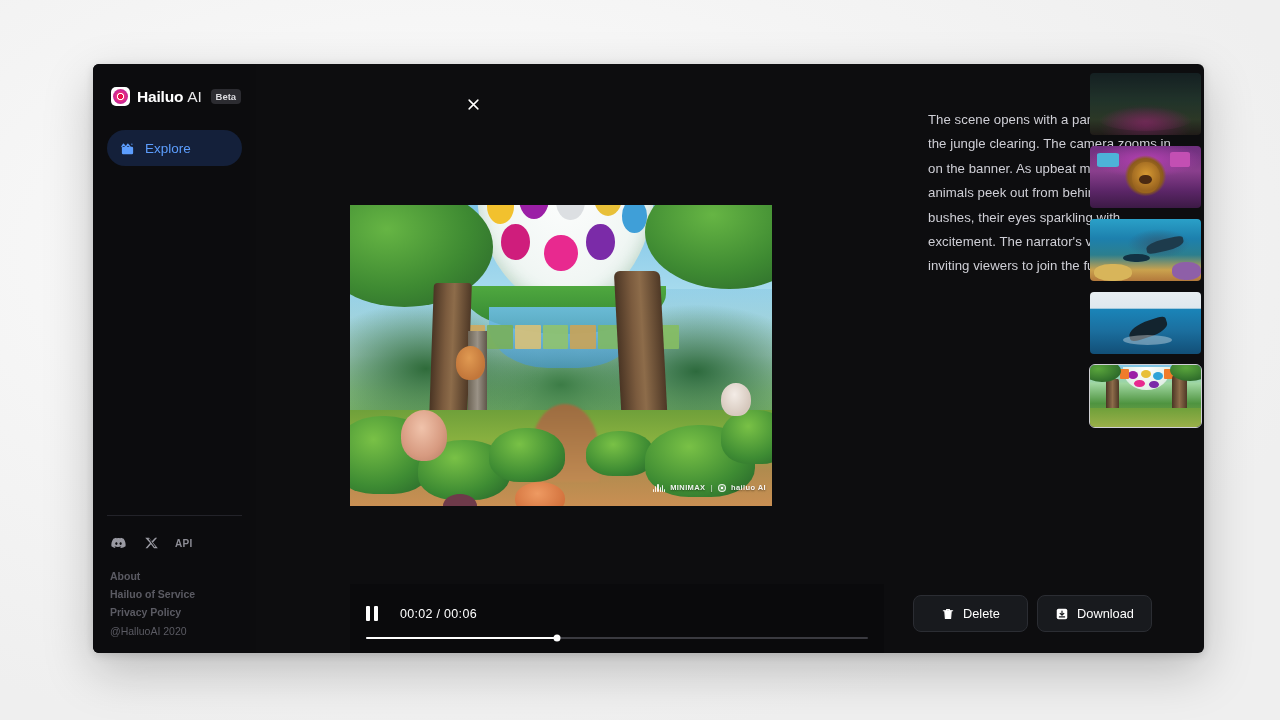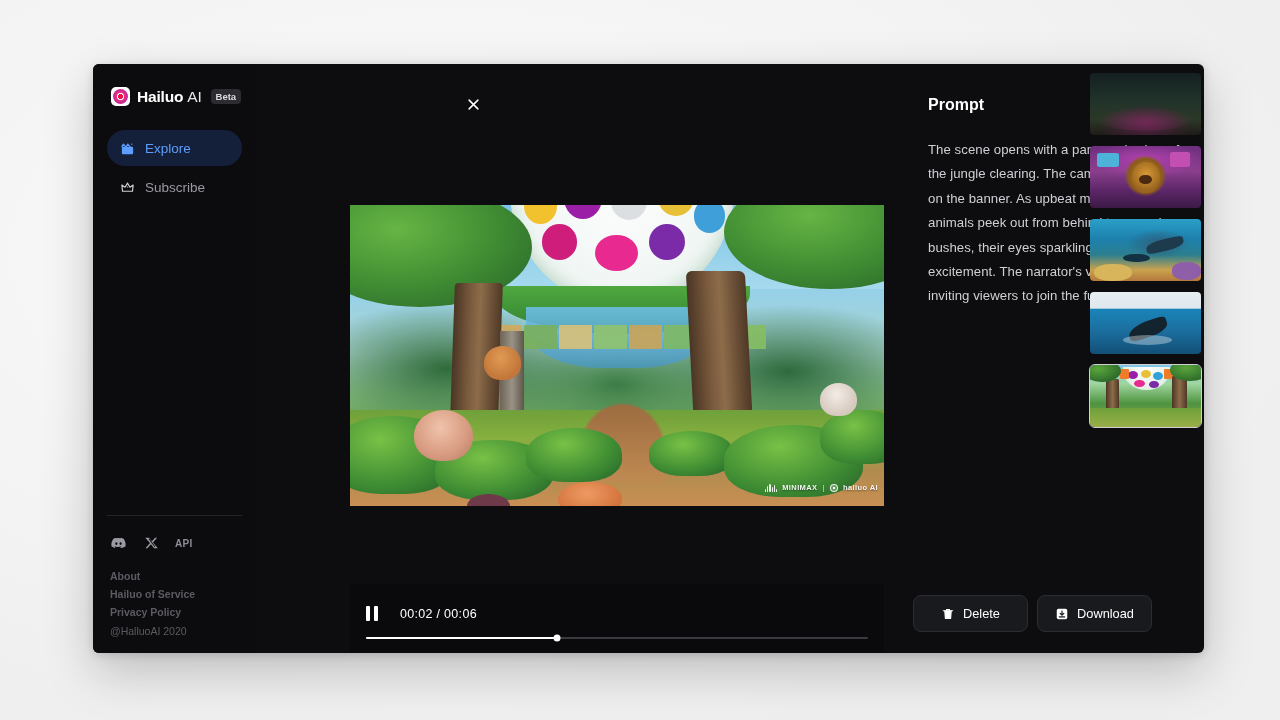--- a/index.html
+++ b/index.html
@@ -120,21 +120,21 @@
   #stage {
     flex: 1 1 auto;
     position: relative;
     background: #0d0d0f;
   }
 
   
   #video-frame {
     position: absolute;
     left: 94px; top: 141px;
-    width: 534px; height: 301px;
+    width: 422px; height: 301px;
     background: #000;
     overflow: hidden;
   }
   .scene { position: absolute; inset: 0; }
   .sky {
     position: absolute; inset: 0;
     background: linear-gradient(to bottom, #7ec4e8 0%, #a9dcee 30%, #cbe9e0 50%, #9fd18a 62%, #5f9e43 80%, #3e7a34 100%);
   }
   .far-forest {
     position: absolute; left: 0; right: 0; top: 28%; height: 44%;
@@ -361,29 +361,20 @@
       <div class="nav-item active">
         <span class="nav-icon">
           <svg width="15" height="15" viewBox="0 0 24 24" fill="none" stroke="#5c9dfd" stroke-width="2" stroke-linecap="round" stroke-linejoin="round">
             <rect x="3" y="9" width="18" height="12" rx="2" fill="#5c9dfd" stroke="none"></rect>
             <path d="M3 9l2.5-4 3.5 4"></path>
             <path d="M10 9l2.5-4 3.5 4"></path>
             <circle cx="19" cy="5" r="1.1" fill="#5c9dfd" stroke="none"></circle>
           </svg>
         </span>
         <span>Explore</span>
-      </div>
-      <div class="nav-item">
-        <span class="nav-icon">
-          <svg width="15" height="15" viewBox="0 0 24 24" fill="none" stroke="#cfcfd6" stroke-width="1.9" stroke-linecap="round" stroke-linejoin="round">
-            <path d="M4 18h16l1-10-5 3.5L12 5 8 11.5 3 8z"></path>
-            <path d="M12 9.6l.5 1.3 1.3.3-1.3.4-.5 1.2-.5-1.2-1.3-.4 1.3-.3z" fill="#cfcfd6" stroke="none"></path>
-          </svg>
-        </span>
-        <span>Subscribe</span>
       </div>
     </nav>
 
     <div class="side-divider"></div>
 
     <div class="social-row">
       <span class="social-btn">
         <svg width="17" height="17" viewBox="0 0 24 24" fill="#9a9aa2">
           <path d="M19.3 5.4A16 16 0 0 0 15.3 4l-.3.6a13 13 0 0 0-6 0L8.7 4a16 16 0 0 0-4 1.4C2.3 9 1.6 12.5 2 16a16 16 0 0 0 4.9 2.5l.9-1.5a10 10 0 0 1-1.6-.8l.4-.3a11 11 0 0 0 9 0l.4.3c-.5.3-1 .6-1.6.8l.9 1.5A16 16 0 0 0 22 16c.5-4-.6-7.5-2.7-10.6zM9 14c-.9 0-1.6-.9-1.6-1.9S8.1 10.2 9 10.2s1.6.9 1.6 1.9S9.9 14 9 14zm6 0c-.9 0-1.6-.9-1.6-1.9s.7-1.9 1.6-1.9 1.6.9 1.6 1.9S15.9 14 15 14z"></path>
         </svg>
@@ -488,30 +479,20 @@
         <span class="time-label">00:02 / 00:06</span>
       </div>
       <div id="progress-track">
         <div id="progress-fill" style="width: 38%;"></div>
         <div id="progress-knob" style="left: 38%;"></div>
       </div>
     </div>
   </main>
 
   <section id="right-panel">
-    <div class="prompt-head">
-      <span class="prompt-title">Prompt</span>
-      <span id="copy-btn">
-        <span class="copy-glyph">
-          <span class="back"></span>
-            <span class="front"></span>
-        </span>
-        <span>Copy</span>
-      </span>
-    </div>
 
     <p id="prompt-text">The scene opens with a panoramic view of the jungle clearing. The camera zooms in on the banner. As upbeat music starts, animals peek out from behind trees and bushes, their eyes sparkling with excitement. The narrator's voice comes in, inviting viewers to join the fun.</p>
 
     <div id="action-row">
       <button class="action-btn">
         <svg width="14" height="14" viewBox="0 0 24 24" fill="none" stroke="#ffffff" stroke-width="1.9" stroke-linecap="round" stroke-linejoin="round">
           <path d="M4 6.5h16"></path>
           <path d="M9.5 6.5V4.5h5v2"></path>
           <path d="M6.5 6.5l1 13h9l1-13" fill="#ffffff" stroke="#ffffff"></path>
         </svg>

